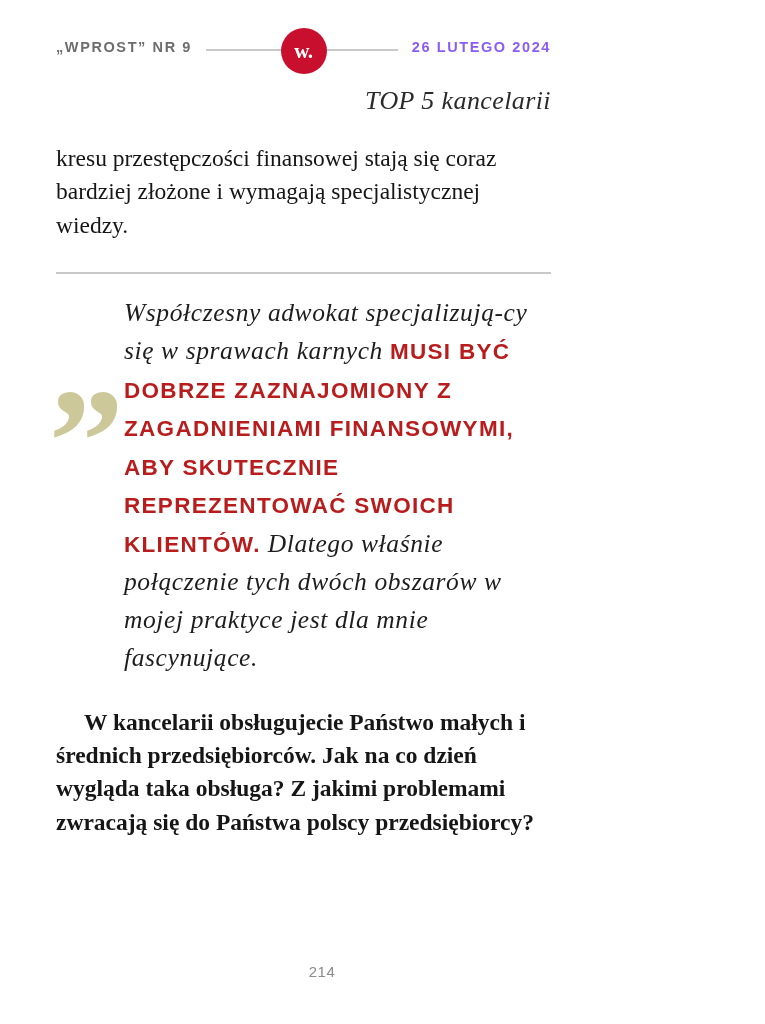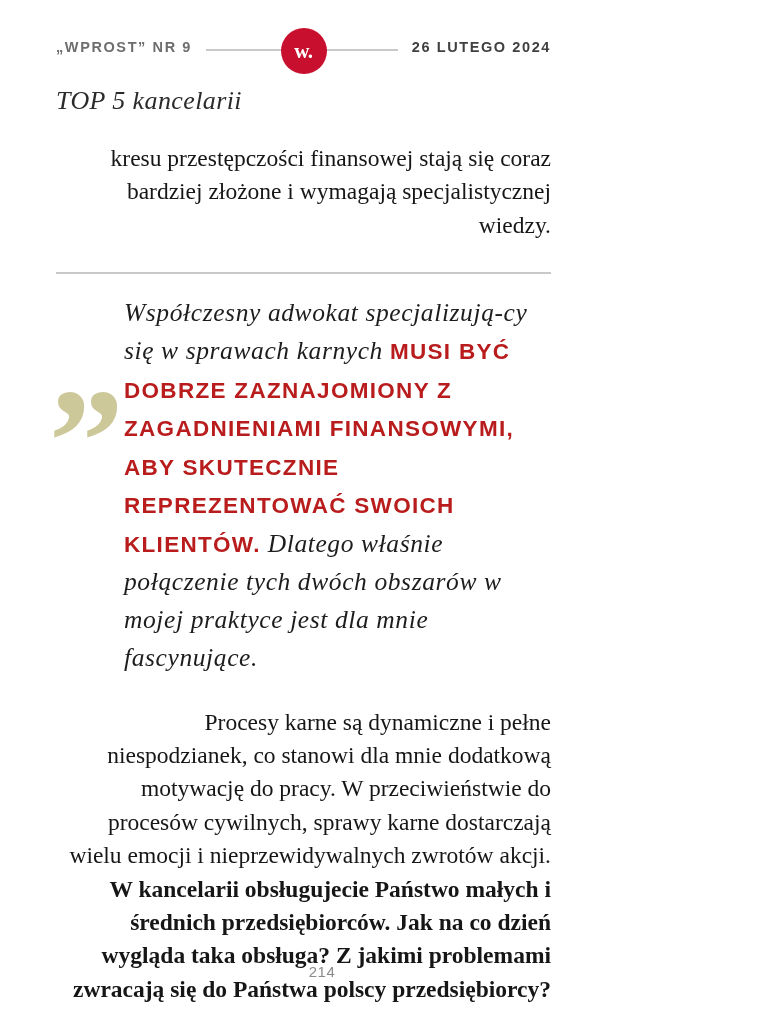--- a/index.html
+++ b/index.html
@@ -49,21 +49,21 @@
     padding-right: 14px;
   }
   .header-right {
     position: absolute;
     top: 39px;
     right: 0;
     font-family: "Liberation Sans", sans-serif;
     font-weight: bold;
     font-size: 14.5px;
     letter-spacing: 1.6px;
-    color: #404040;
+    color: #8b5cf6;
     background: #ffffff;
     padding-left: 14px;
   }
   .logo {
     position: absolute;
     top: 28px;
     left: 50%;
     transform: translateX(-50%);
     width: 46px;
     height: 46px;
@@ -73,41 +73,40 @@
     display: flex;
     align-items: center;
     justify-content: center;
     font-family: "Liberation Serif", serif;
     font-weight: bold;
     font-size: 21px;
     letter-spacing: -0.5px;
   }
 
   .section-title {
-    text-align: left;
+    text-align: right;
     font-family: "Liberation Serif", serif;
     font-style: italic;
     font-size: 26px;
     color: #2b2b2b;
     letter-spacing: 0.4px;
     margin-top: 8px;
   }
 
   
   .body-text {
     font-family: "Liberation Serif", serif;
     font-size: 23.5px;
     line-height: 1.42;
     color: #161616;
     text-align: left;
     margin-top: 26px;
   }
   .body-text p {
     margin: 0;
-    text-align: right;
   }
   .body-text p + p {
     margin-top: 0;
     margin-left: 6px;
   }
   .indent {
     text-indent: 28px;
   }
   .question {
     font-weight: bold;
@@ -192,19 +191,18 @@
     <p>kresu przestępczości finansowej stają się coraz bardziej złożone i wymagają specjalistycznej wiedzy.</p>
   </div>
 
   <div class="quote-block">
     <div class="quote-rule"></div>
     <div class="quote-mark">„</div>
     <div class="quote-text"><span>Współczesny adwokat specjalizują-cy się w sprawach karnych </span><span class="quote-emph">musi być dobrze zaznajomiony z zagadnieniami finansowymi, aby skutecznie reprezentować swoich klientów.</span><span> Dlatego właśnie połączenie tych dwóch obszarów w mojej praktyce jest dla mnie fascynujące.</span></div>
   </div>
 
   <div class="body-text" style="margin-top:28px;">
-    <p class="indent">Procesy karne są dynamiczne i pełne niespodzianek, co stanowi dla mnie dodatkową motywację do pracy. W przeciwieństwie do procesów cywilnych, sprawy karne dostarczają wielu emocji i nieprzewidywalnych zwrotów akcji.</p>
     <p class="question" style="margin-top:0;">W kancelarii obsługujecie Państwo małych i średnich przedsiębiorców. Jak na co dzień wygląda taka obsługa? Z jakimi problemami zwracają się do Państwa polscy przedsiębiorcy?</p>
   </div>
 
   <div class="page-number">214</div>
 
 </div>
 
 </body></html>

